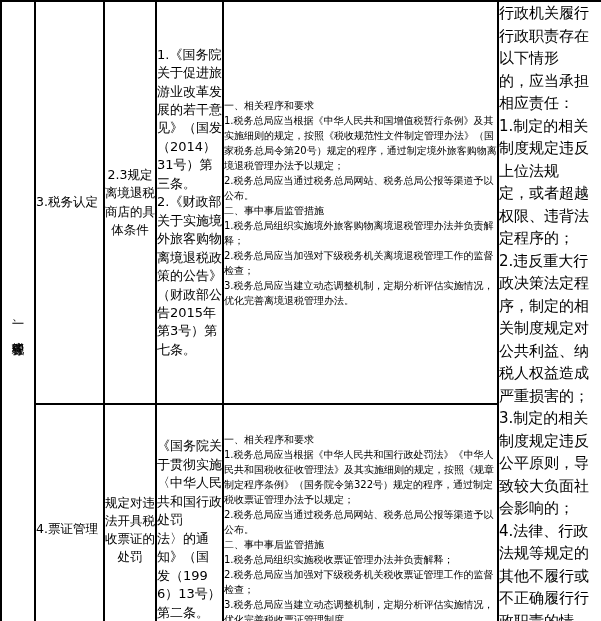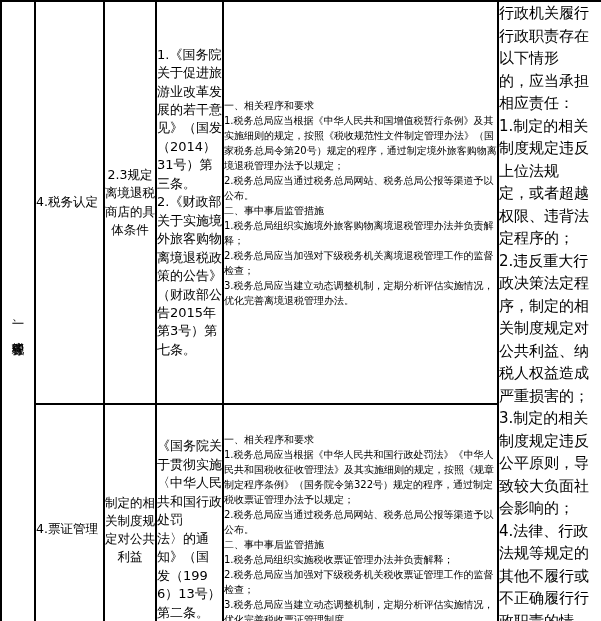--- a/index.html
+++ b/index.html
@@ -98,21 +98,21 @@
     <col class="col-basis">
     <col class="col-measures">
     <col class="col-liab">
   </colgroup>
   <tbody>
     <tr>
       <td class="cat-cell" rowspan="2">
         <span class="vertical-text">一、税务管理</span>
       </td>
       <td class="item-cell">
-        <span class="blk">4.税务认定</span>
+        <span class="blk">3.税务认定</span>
       </td>
       <td class="matter-cell">
         <span class="blk">2.3规定离境退税商店的具体条件</span>
       </td>
       <td class="basis-cell">
         <span class="blk">1.《国务院关于促进旅游业改革发展的若干意见》（国发（2014）31号）第三条。
 2.《财政部关于实施境外旅客购物离境退税政策的公告》（财政部公告2015年第3号）第七条。</span>
       </td>
       <td class="measures-cell">
         <span class="blk">一、相关程序和要求
@@ -131,21 +131,21 @@
 2.违反重大行政决策法定程序，制定的相关制度规定对公共利益、纳税人权益造成严重损害的；
 3.制定的相关制度规定违反公平原则，导致较大负面社会影响的；
 4.法律、行政法规等规定的其他不履行或不正确履行行政职责的情形。</span>
       </td>
     </tr>
     <tr>
       <td class="item-cell">
         <span class="blk">4.票证管理</span>
       </td>
       <td class="matter-cell">
-        <span class="blk">制定的相关制度规定对公共利益</span>
+        <span class="blk">规定对违法开具税收票证的处罚</span>
       </td>
       <td class="basis-cell">
         <span class="blk">《国务院关于贯彻实施〈中华人民共和国行政处罚
 法〉的通
 知》（国
 发（1996）13号）第二条。</span>
       </td>
       <td class="measures-cell">
         <span class="blk">一、相关程序和要求
 1.税务总局应当根据《中华人民共和国行政处罚法》《中华人民共和国税收征收管理法》及其实施细则的规定，按照《规章制定程序条例》（国务院令第322号）规定的程序，通过制定税收票证管理办法予以规定；

